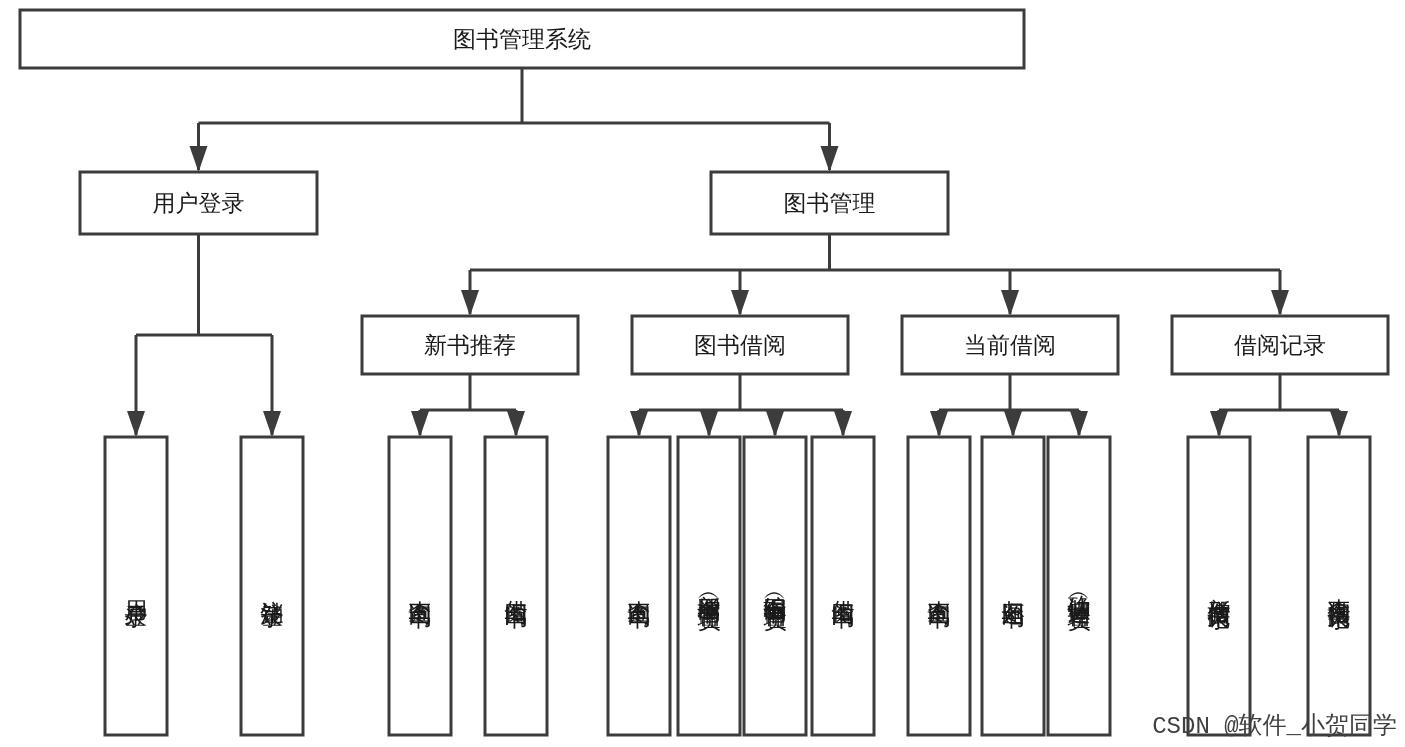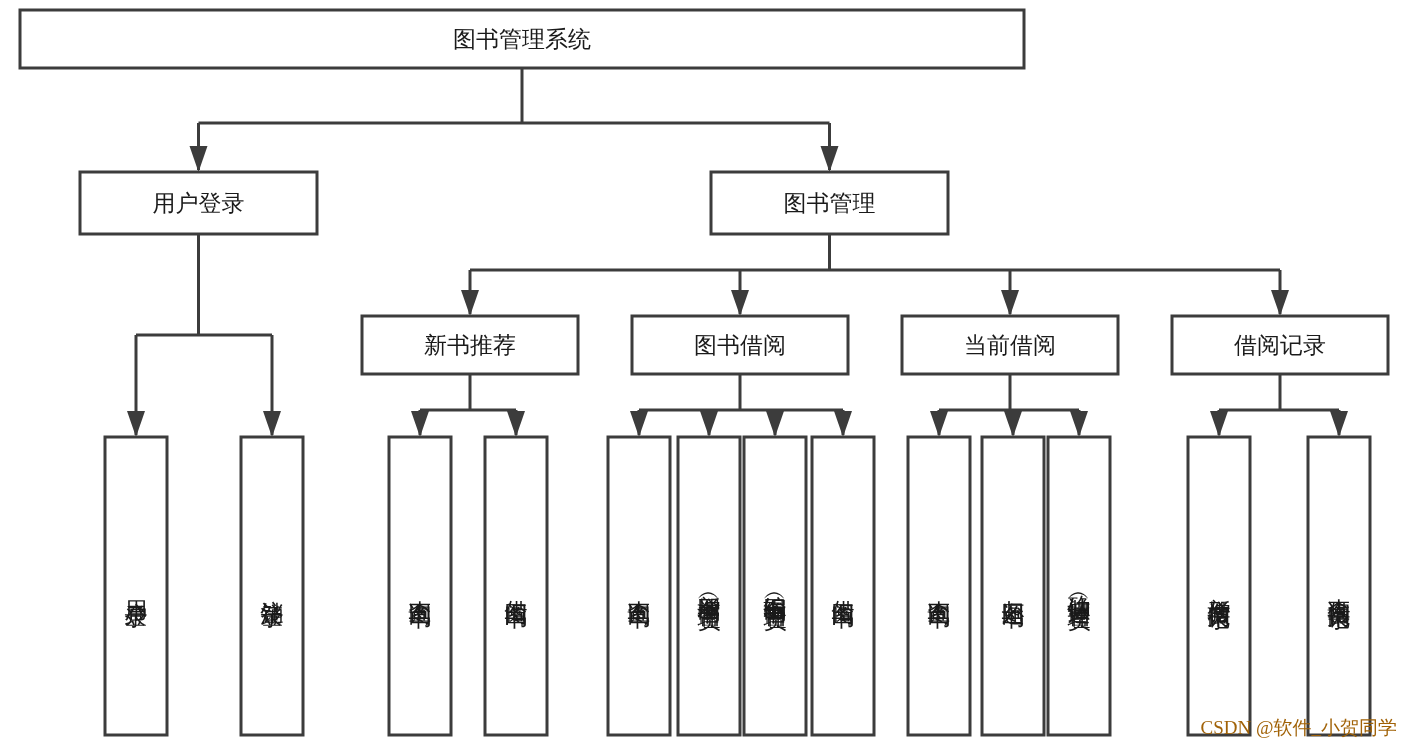--- a/index.html
+++ b/index.html
@@ -61,23 +61,23 @@
     align-items: center;
     justify-content: center;
     white-space: nowrap;
     pointer-events: none;
     overflow: hidden;
   }
   .watermark {
     position: absolute;
     right: 8px;
     bottom: 6px;
-    font-family: Liberation Serif, serif;
-    font-size: 19px;
-    color: #a16207;
+    font-family: Liberation Mono, monospace;
+    font-size: 24px;
+    color: #404040;
     white-space: nowrap;
     user-select: none;
   }
 </style>
 </head>
 <body>
 
 <div id="diagram-root">
   <svg class="diagram-canvas" viewBox="0 0 1405 747">
     <g id="edge-layer">

